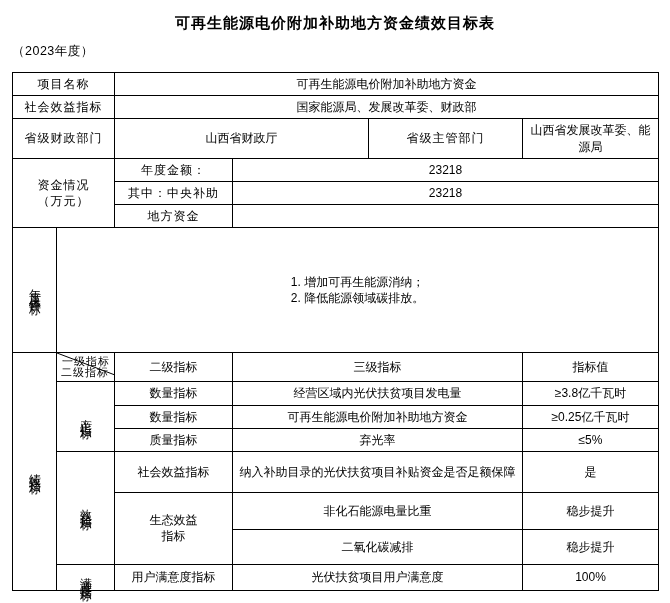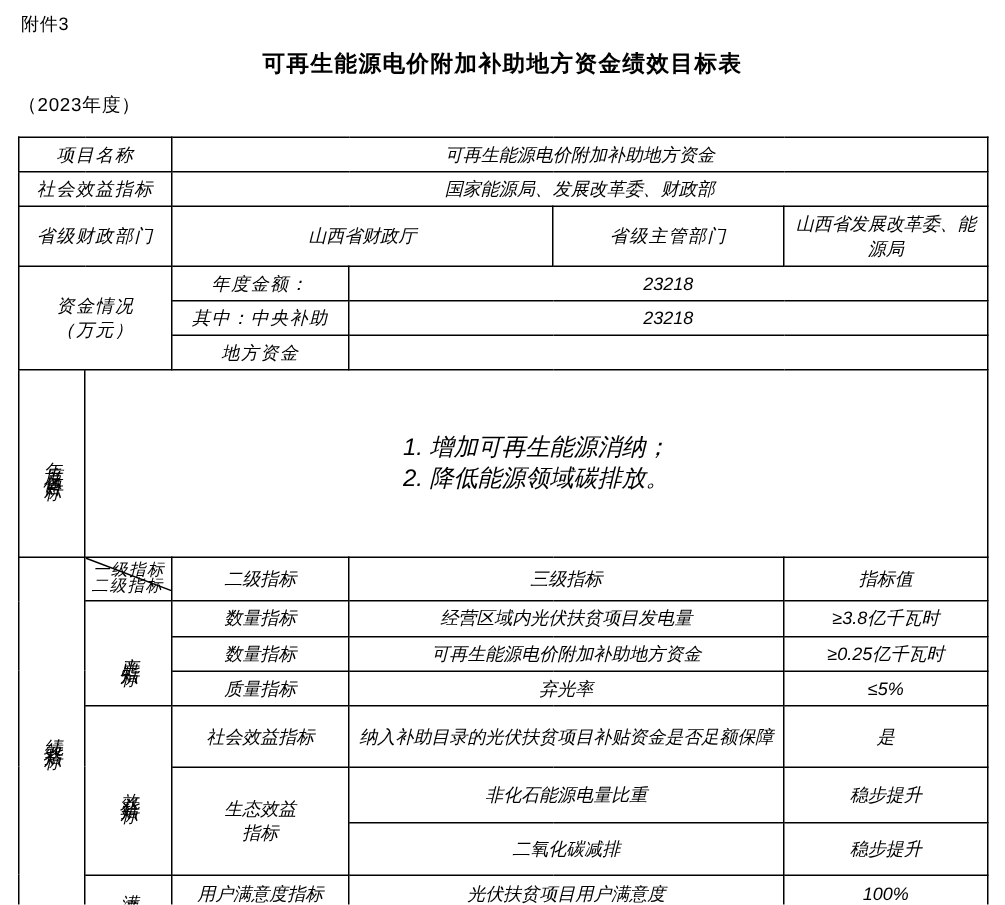--- a/index.html
+++ b/index.html
@@ -48,38 +48,37 @@
     table-layout: fixed;
     font-size: 12px;
     font-family: "Liberation Sans", "DejaVu Sans", sans-serif;
   }
   table.main td {
     border: 1px solid #000000;
     padding: 3px 4px;
     vertical-align: middle;
     text-align: center;
     line-height: 1.35;
-    font-style: italic;
   }
   .lbl {
     letter-spacing: 1px;
   }
   .vert-wrap {
     writing-mode: vertical-rl;
     text-orientation: upright;
     display: inline-block;
     letter-spacing: 3px;
     line-height: 1.1;
   }
   .goal-text {
     text-align: left;
     vertical-align: top;
     padding: 8px 6px 6px 8px;
     line-height: 1.7;
-    font-size: 16px;
+    font-size: 12px;
   }
   .goal-cell {
     height: 118px;
   }
   .lvl1 {
     position: relative;
     height: 22px;
     padding: 0;
     margin-left: 46px;
   }
@@ -110,21 +109,20 @@
   .val-left {
     text-align: left;
     padding-left: 6px;
   }
 </style>
 </head>
 <body>
 
 <div class="page">
 
-  <div class="attach-no">附件3</div>
 
   <div class="doc-title">可再生能源电价附加补助地方资金绩效目标表</div>
   <div class="doc-subtitle">（2023年度）</div>
 
   <table class="main">
     <colgroup>
       <col style="width:44px">
       <col style="width:58px">
       <col style="width:118px">
       <col style="width:136px">

